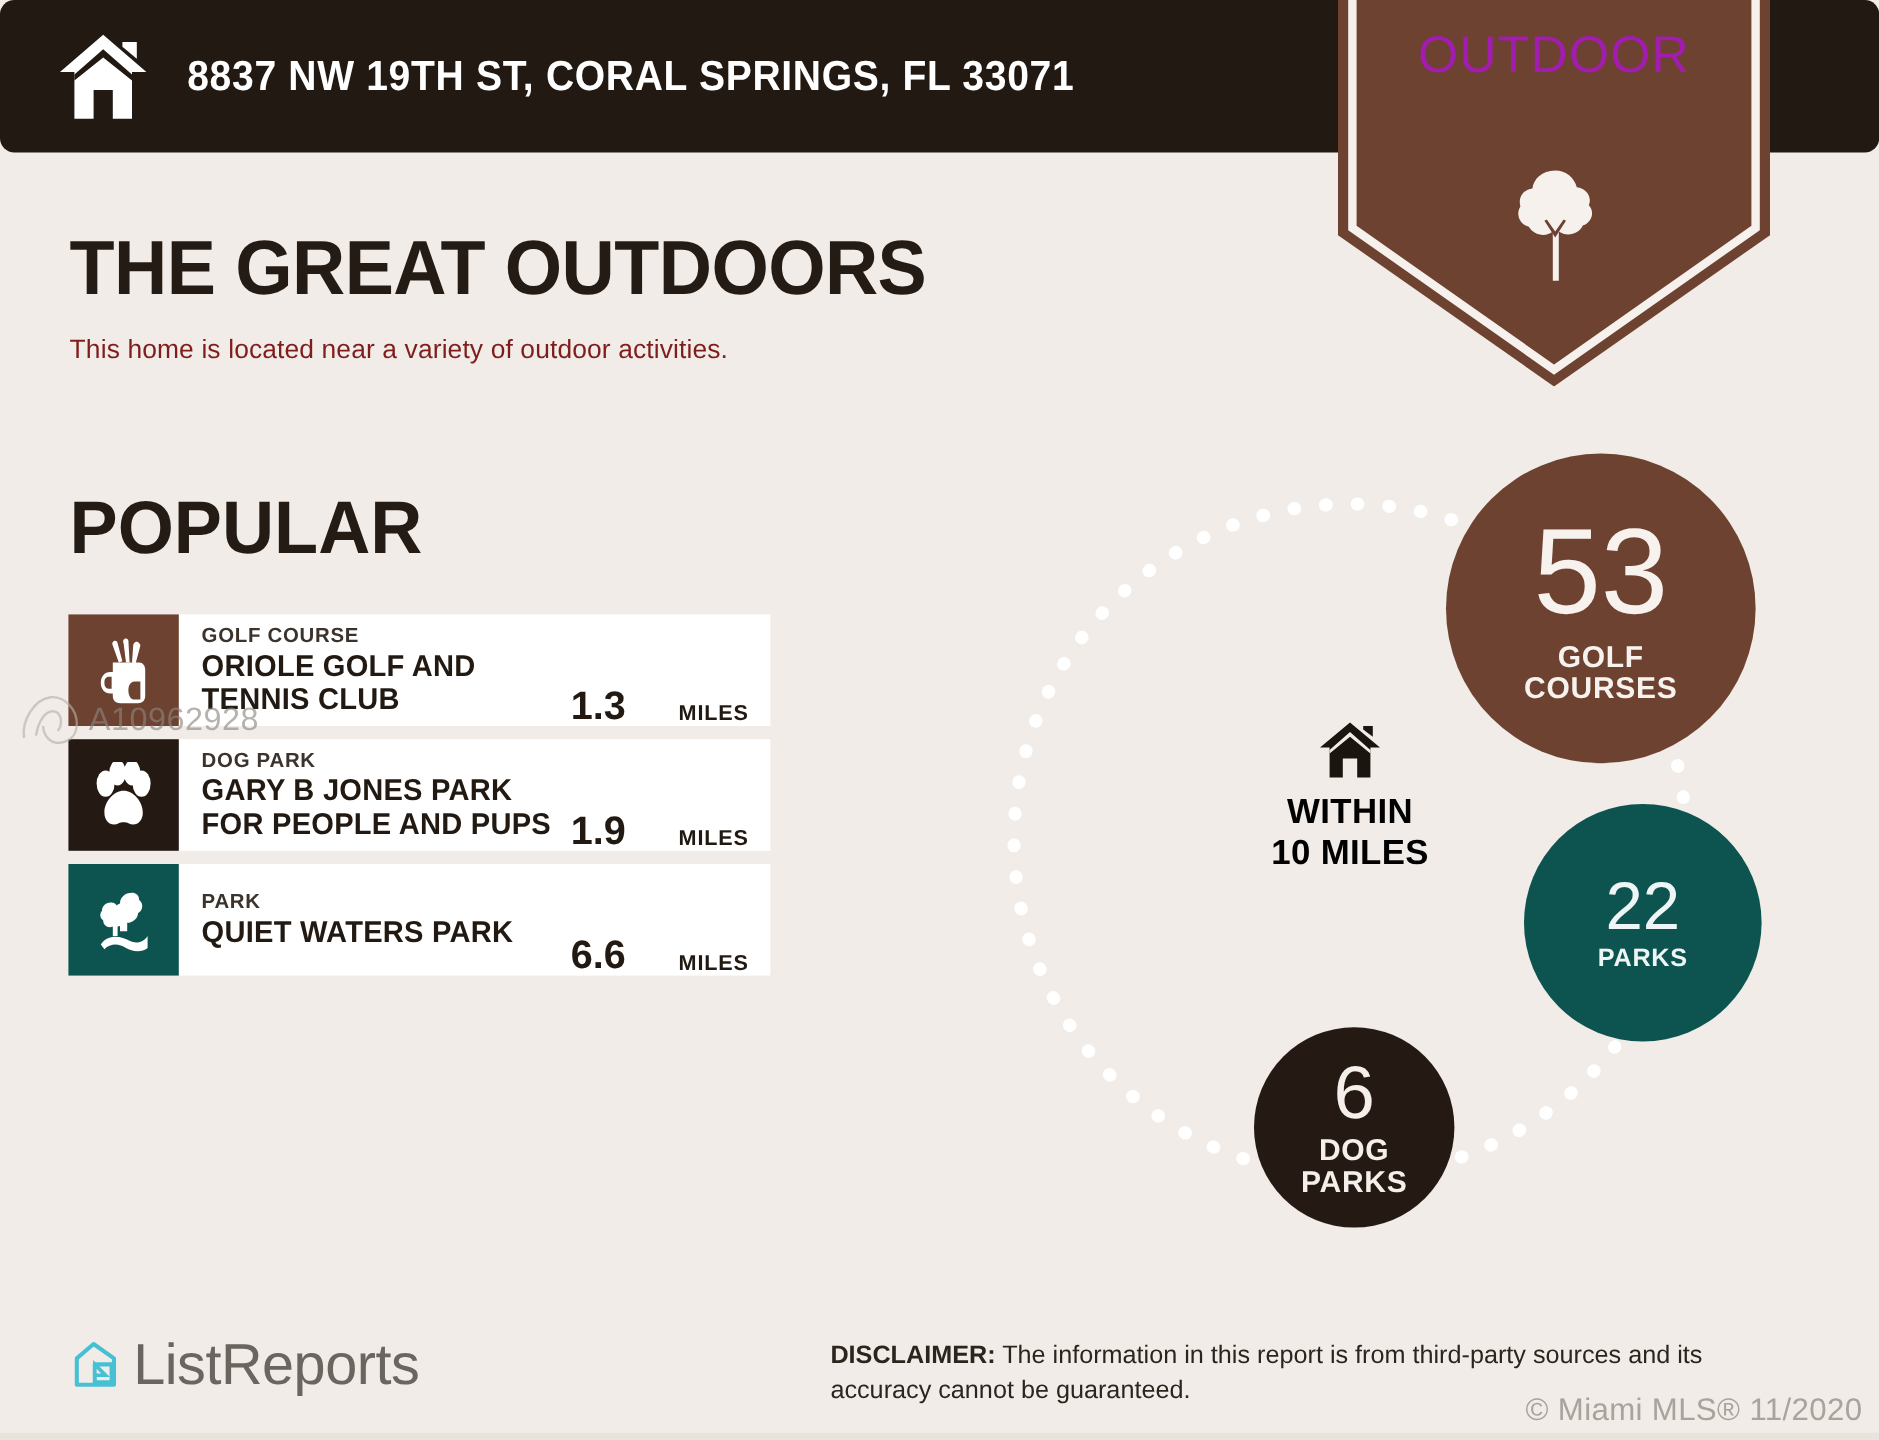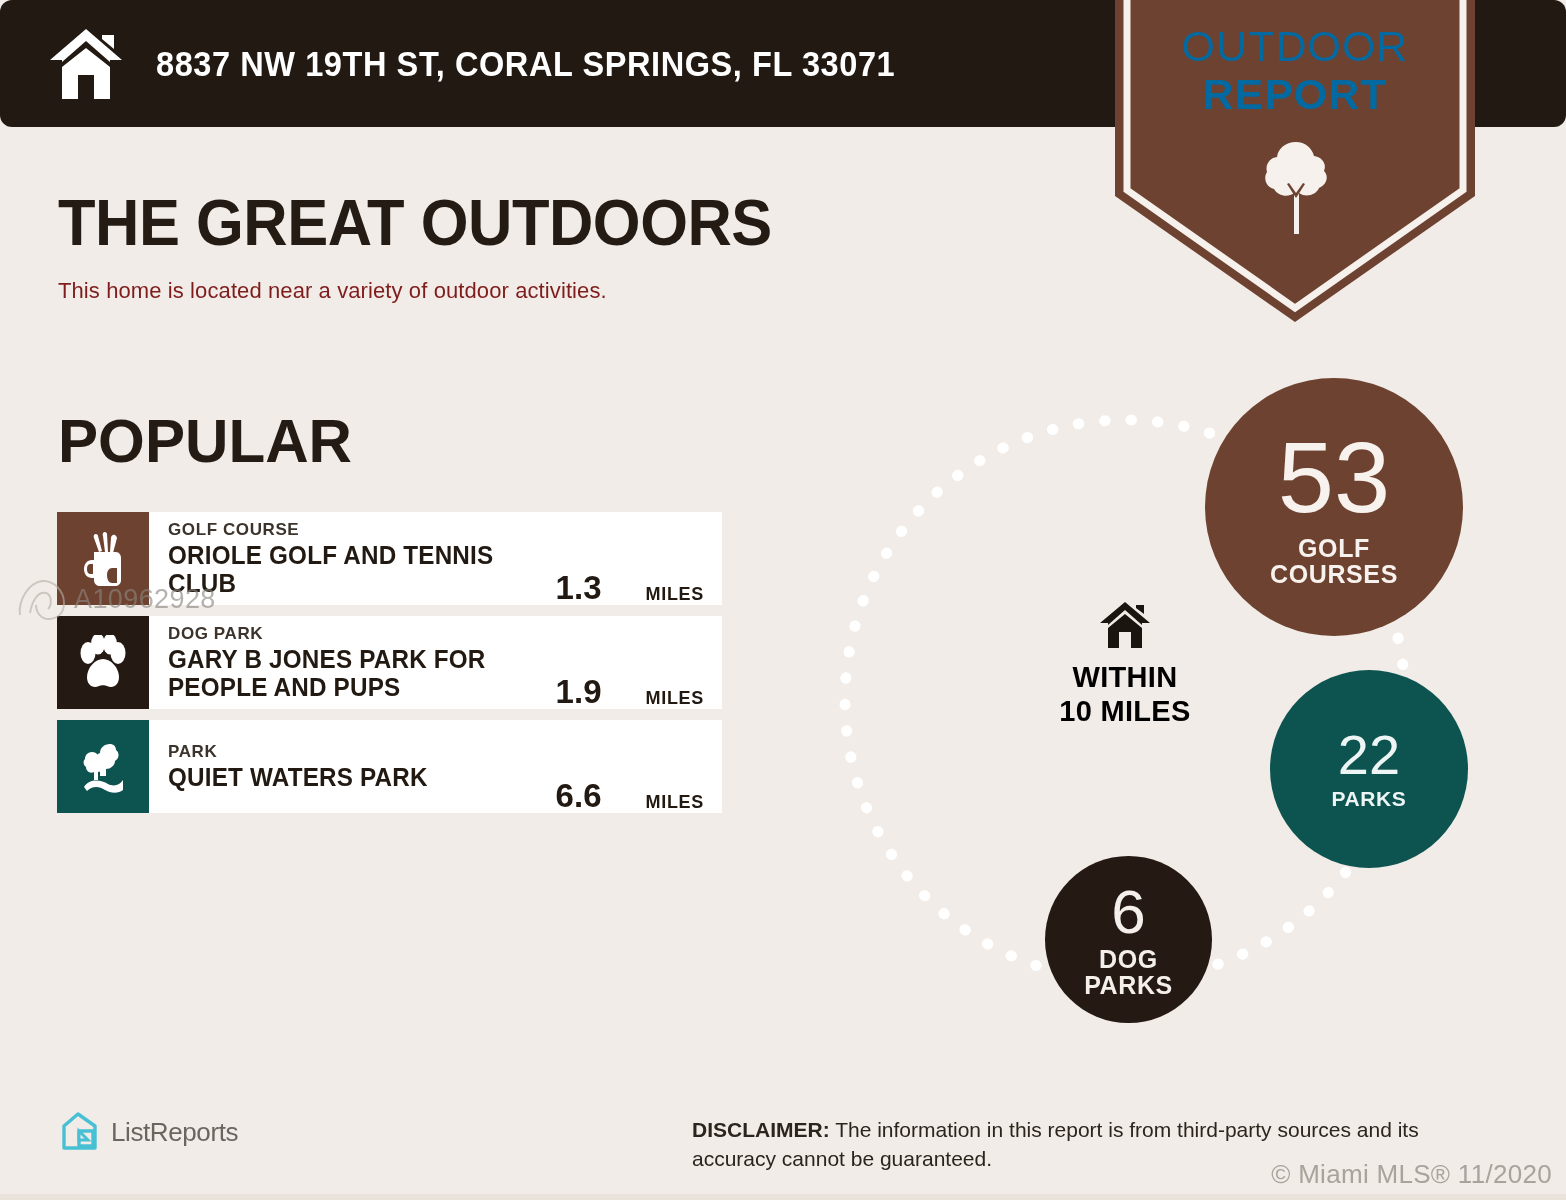--- a/index.html
+++ b/index.html
@@ -53,21 +53,21 @@
     height: 322px;
     z-index: 6;
   }
   .badge svg { display: block; }
   .badge-text {
     position: absolute;
     top: 22px;
     left: 0;
     width: 360px;
     text-align: center;
-    color: #0369a1;
+    color: #a21caf;
     pointer-events: none;
   }
   .badge-line1 {
     font-size: 43px;
     font-weight: 400;
     letter-spacing: 1px;
     line-height: 48px;
     display: block;
   }
   .badge-line2 {
@@ -116,21 +116,21 @@
     color: #241c14;
     transform: scaleX(0.97);
     transform-origin: left top;
   }
 
   
   .popular-list {
     position: absolute;
     left: 57px;
     top: 512px;
-    width: 665px;
+    width: 585px;
   }
   .list-item {
     display: flex;
     align-items: stretch;
     background: #ffffff;
     margin-bottom: 11px;
     height: 93px;
   }
   .item-icon-tile {
     width: 92px;
@@ -264,21 +264,21 @@
   .footer-logo {
     position: absolute;
     left: 56px;
     top: 1110px;
     display: flex;
     align-items: center;
   }
   .footer-logo-mark { width: 44px; height: 44px; flex: 0 0 auto; }
   .footer-logo-text {
     margin-left: 11px;
-    font-size: 26px;
+    font-size: 48px;
     font-weight: 400;
     color: #6b6560;
     letter-spacing: -0.4px;
   }
   .disclaimer {
     position: absolute;
     left: 692px;
     top: 1115px;
     width: 810px;
     font-size: 21px;
@@ -330,21 +330,20 @@
   <div class="header-address">8837 NW 19TH ST, CORAL SPRINGS, FL 33071</div>
 </div>
 
 <div class="badge">
   <svg width="360" height="322" viewBox="0 0 360 322">
     <path fill="#6e4230" d="M0 0 H360 V196 L180 322 L0 196 Z"></path>
     <path fill="none" stroke="#f6f1ec" stroke-width="7" d="M12 -10 V190 L180 308 L348 190 V-10"></path>
   </svg>
   <div class="badge-text">
     <span class="badge-line1">OUTDOOR</span>
-    <span class="badge-line2">REPORT</span>
   </div>
   <svg class="badge-tree" viewBox="0 0 66 96">
     <path fill="#f6f1ec" d="M33 2 C22 2 15 9 14 17 C6 18 2 25 4 32 C0 38 3 47 11 49 C15 56 25 58 31 53 L31 94 L36 94 L36 53 C43 58 53 55 56 48 C64 45 66 36 61 31 C64 24 59 17 51 16 C49 8 42 2 33 2 Z"></path>
     <path fill="#6e4230" d="M33 58 L24 44 L26 43 L33 53 L40 43 L42 44 Z"></path>
   </svg>
 </div>
 
 <div class="page-title">THE GREAT OUTDOORS</div>
 <div class="page-subtitle">This home is located near a variety of outdoor activities.</div>
 <div class="section-title">POPULAR</div>

